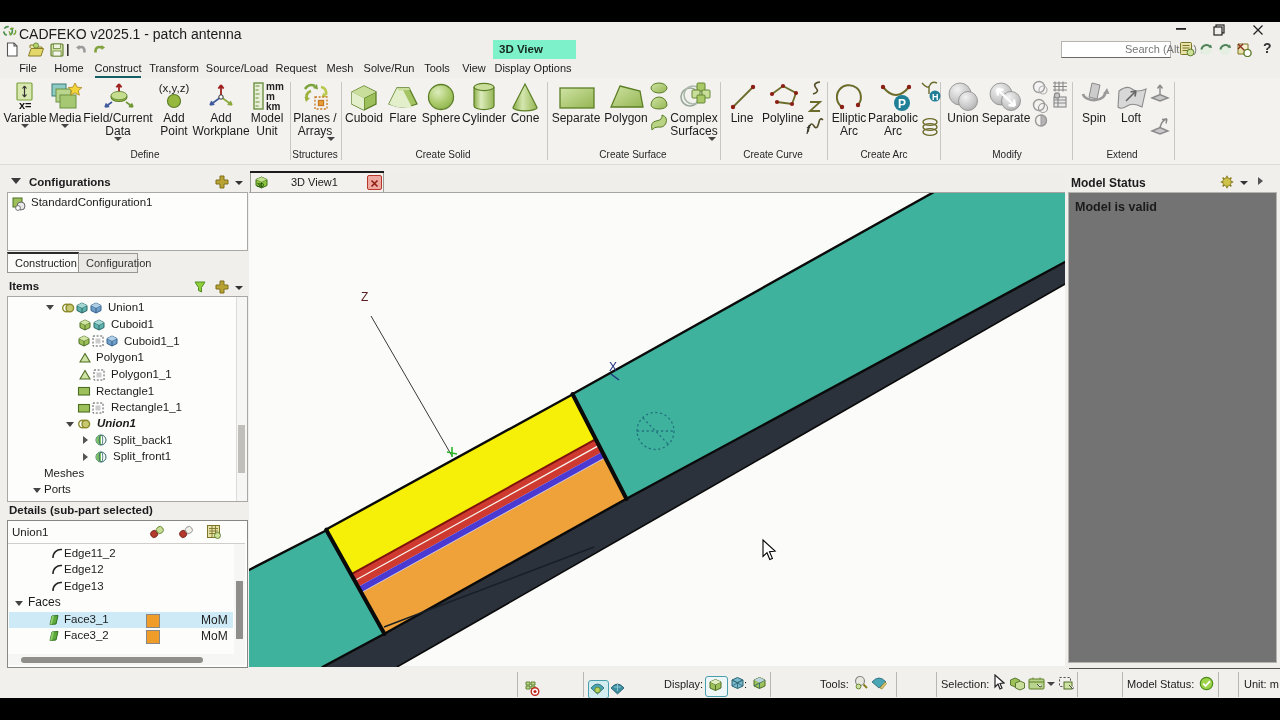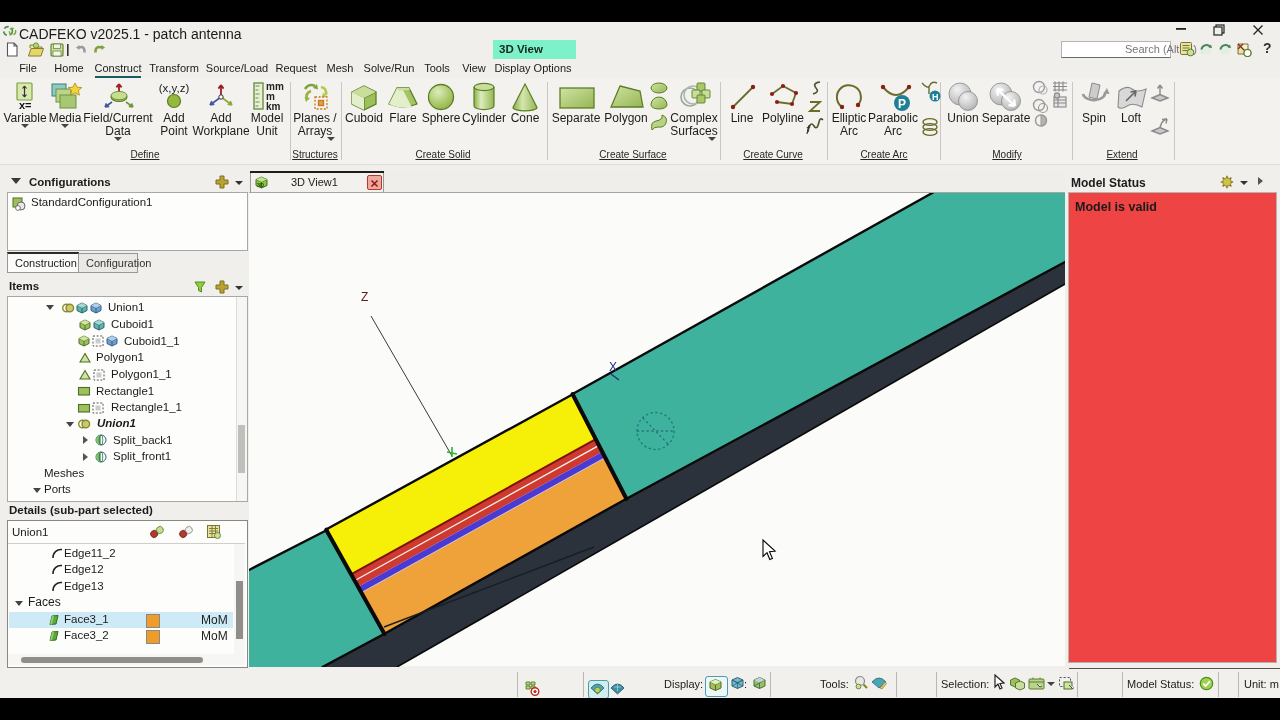--- a/index.html
+++ b/index.html
@@ -3,21 +3,21 @@
 <meta charset="utf-8">
 <style>
   html,body{margin:0;padding:0;}
   body{width:1280px;height:720px;overflow:hidden;background:#000;
        font-family:"Liberation Sans",sans-serif;-webkit-font-smoothing:antialiased;}
   #app{position:absolute;left:0;top:0;width:1280px;height:720px;}
   .abs{position:absolute;}
   .txt{position:absolute;white-space:nowrap;color:#1b1b1b;}
   .b{font-weight:bold;}
   .lbl{position:absolute;white-space:nowrap;color:#1c1c1c;font-size:12px;text-align:center;transform:translateX(-50%);}
-  .glabel{position:absolute;white-space:nowrap;color:#262626;font-size:10px;transform:translateX(-50%);text-decoration:underline;}
+  .glabel{position:absolute;white-space:nowrap;color:#262626;font-size:10px;transform:translateX(-50%);}
   .vsep{position:absolute;width:1px;background:#c8c7c3;}
   .dd{position:absolute;width:0;height:0;border-left:4px solid transparent;border-right:4px solid transparent;border-top:4px solid #444;transform:translateX(-50%);}
 </style>
 </head>
 <body>
 <div id="app">
 
   <div class="abs" style="left:0;top:0;width:1280px;height:22px;background:#000;"></div>
 
   <div class="abs" style="left:0;top:22px;width:1280px;height:676px;background:#f0efec;"></div>
@@ -671,21 +671,21 @@
   <div id="rightpanel" class="abs" style="left:1065px;top:165px;width:215px;height:533px;">
     <div class="txt b" style="left:6px;top:11px;font-size:12px;">Model Status</div>
     <svg class="abs" style="left:155px;top:10px;" width="14" height="14" viewBox="0 0 14 14">
       <circle cx="7" cy="7" r="4.2" fill="#cfc24a" stroke="#8a7e1e" stroke-width="1"></circle>
       <g stroke="#8a7e1e" stroke-width="1.6">
           <path d="M7 0.8 v2 M7 11.2 v2 M0.8 7 h2 M11.2 7 h2 M2.6 2.6 l1.4 1.4 M10 10 l1.4 1.4 M11.4 2.6 L10 4 M4 10 l-1.4 1.4"></path>
         </g>
     </svg>
     <div class="dd" style="left:179px;top:16px;border-top-color:#333;"></div>
     <div class="abs" style="left:193px;top:12px;width:0;height:0;border-top:4px solid transparent;border-bottom:4px solid transparent;border-left:5px solid #555;"></div>
-    <div class="abs" style="left:3px;top:27px;width:209px;height:471px;background:#ef4444;border:1px solid #b4b3af;box-sizing:border-box;">
+    <div class="abs" style="left:3px;top:27px;width:209px;height:471px;background:#737373;border:1px solid #b4b3af;box-sizing:border-box;">
       <div class="txt b" style="left:6px;top:7px;font-size:12.5px;">Model is valid</div>
     </div>
   </div>
 
   <div id="statusbar" class="abs" style="left:0;top:668px;width:1280px;height:30px;background:#f1f0ed;font-size:11px;">
     <div class="abs" style="left:1069px;top:0px;width:211px;height:1px;background:#55544f;"></div>
     <div class="vsep" style="left:517px;top:4px;height:25px;background:#b8b7b3;"></div>
     <div class="vsep" style="left:583px;top:4px;height:25px;background:#b8b7b3;"></div>
     <div class="vsep" style="left:770px;top:4px;height:25px;background:#b8b7b3;"></div>
     <div class="vsep" style="left:896px;top:4px;height:25px;background:#b8b7b3;"></div>

